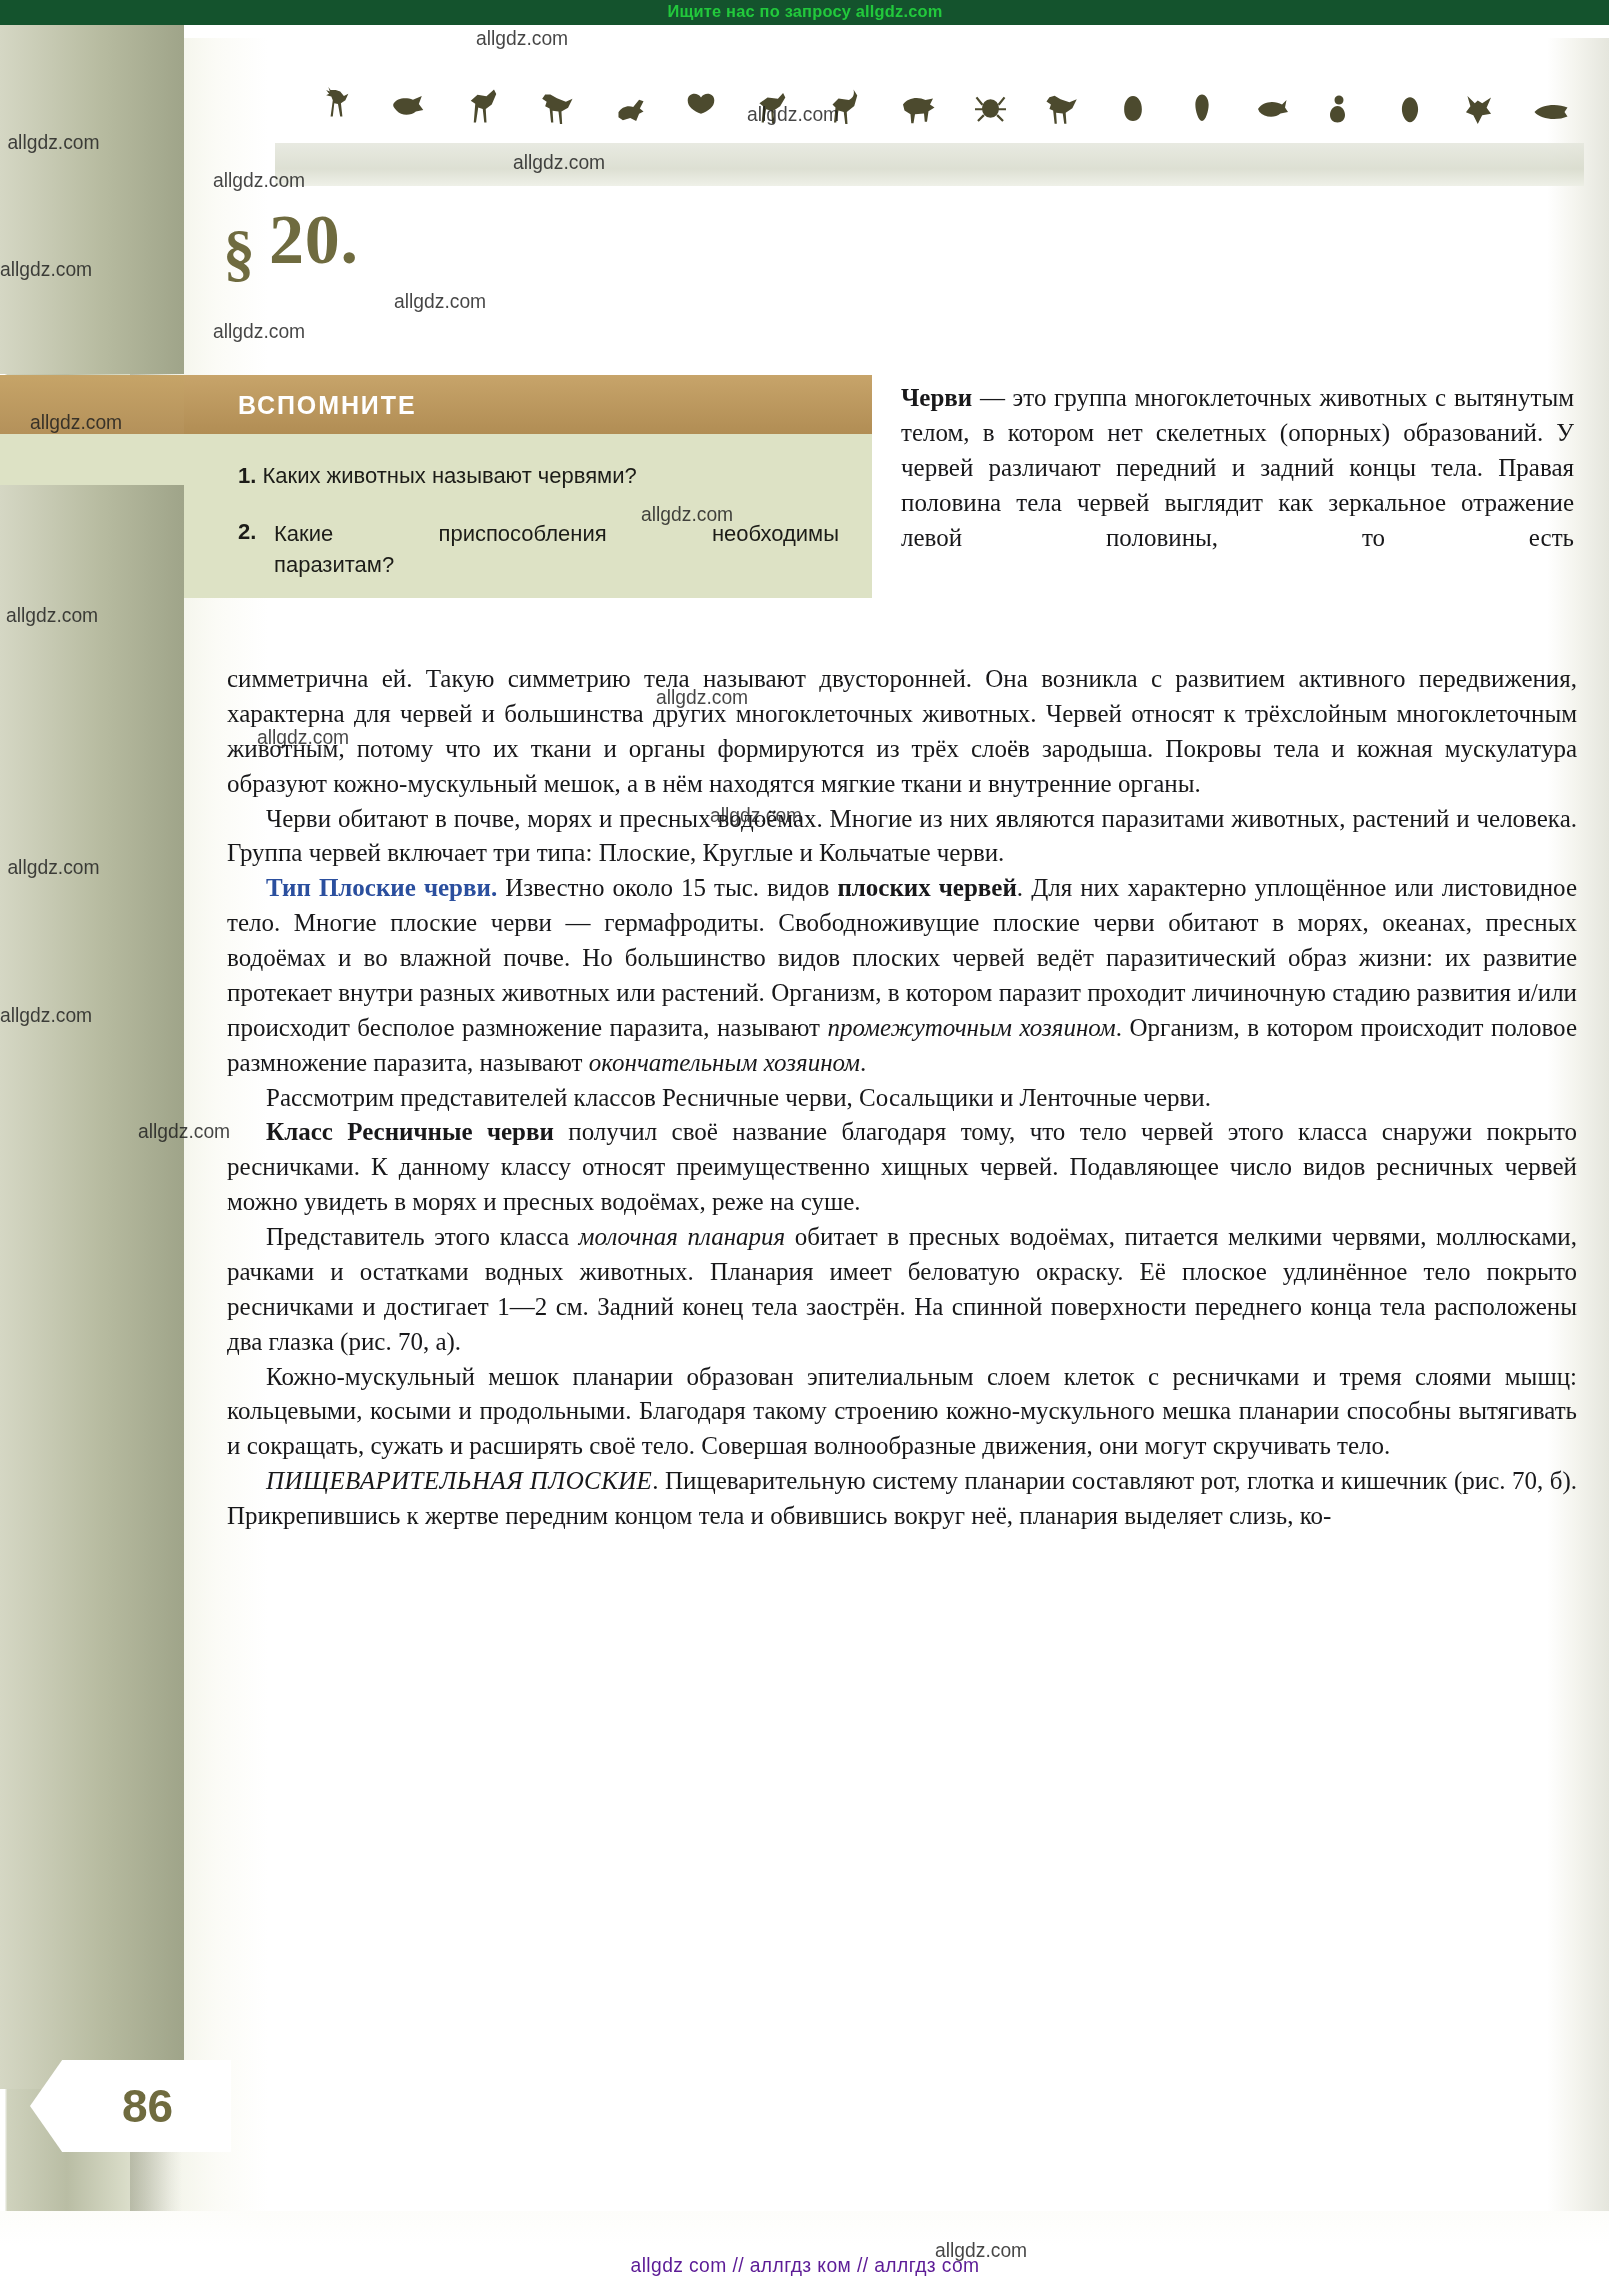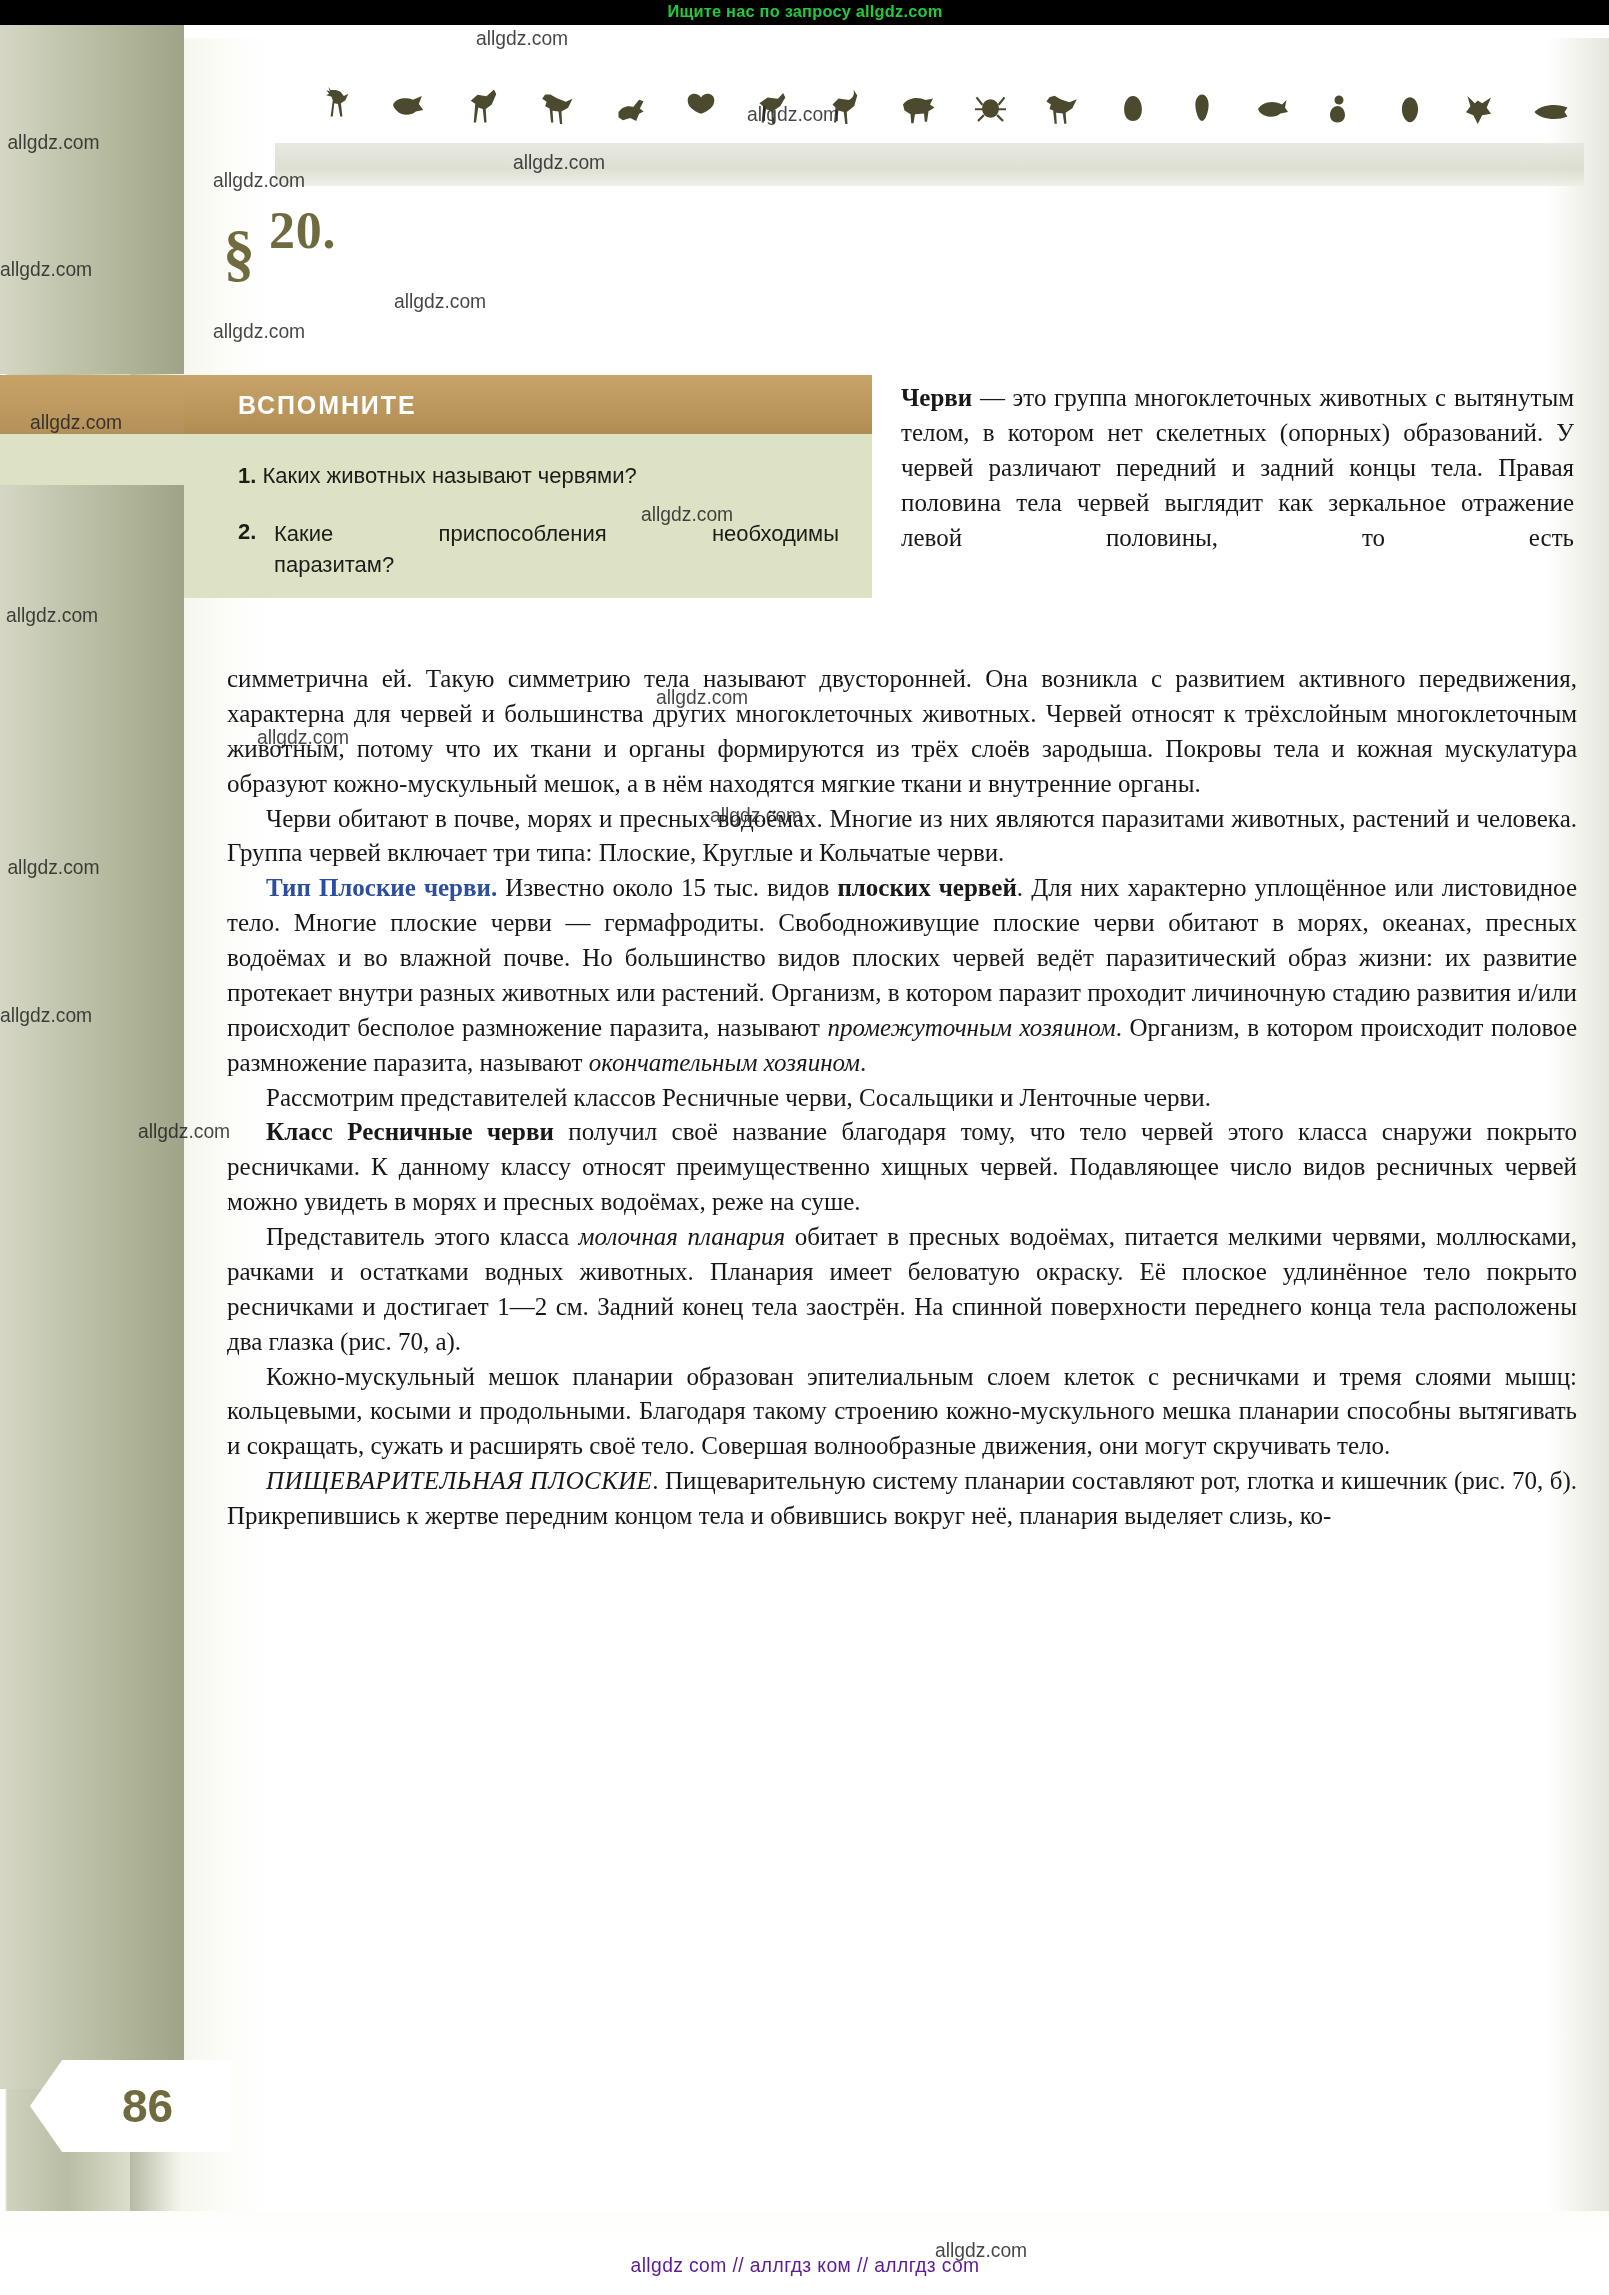--- a/index.html
+++ b/index.html
@@ -17,21 +17,21 @@
     height: 2295px;
     background: #ffffff;
     overflow: hidden;
   }
 
   
   .topbar {
     position: absolute;
     left: 0; top: 0;
     width: 1610px; height: 25px;
-    background: #000000;
+    background: #14532d;
     z-index: 60;
   }
   .topbar-text {
     position: absolute;
     left: 0; top: 1.5px;
     width: 1610px;
     text-align: center;
     font-family: "Liberation Sans", sans-serif;
     font-size: 16.4px;
     font-weight: 700;
@@ -132,21 +132,21 @@
     font-family: "Liberation Serif", serif;
     font-size: 64px;
     font-weight: 700;
     color: #6f6b3f;
     line-height: 1;
   }
   .sect-num {
     position: absolute;
     left: 46px; top: -3px;
     font-family: "Liberation Serif", serif;
-    font-size: 52px;
+    font-size: 70px;
     font-weight: 700;
     color: #6f6b3f;
     line-height: 1;
     letter-spacing: 0.7px;
   }
   .title-main {
     position: absolute;
     left: 202px; top: 7.4px;
     font-family: "Liberation Serif", serif;
     font-size: 55px;

